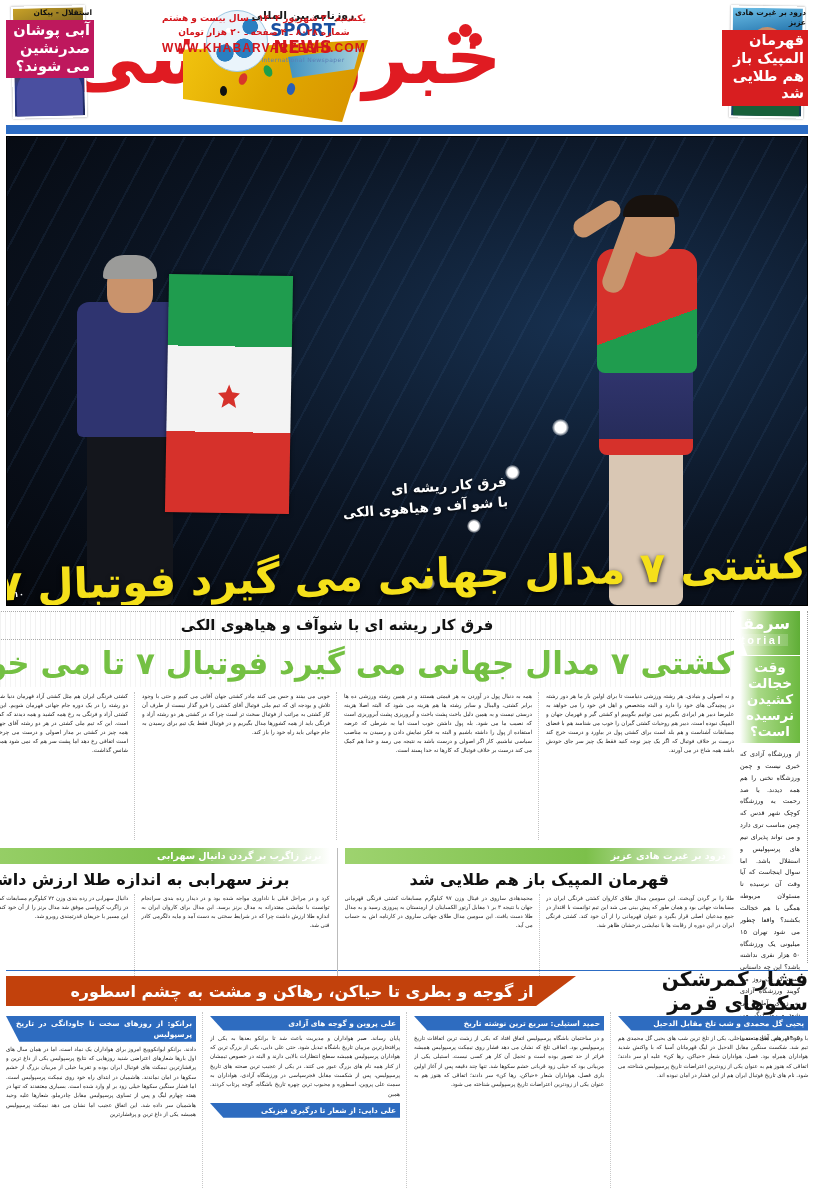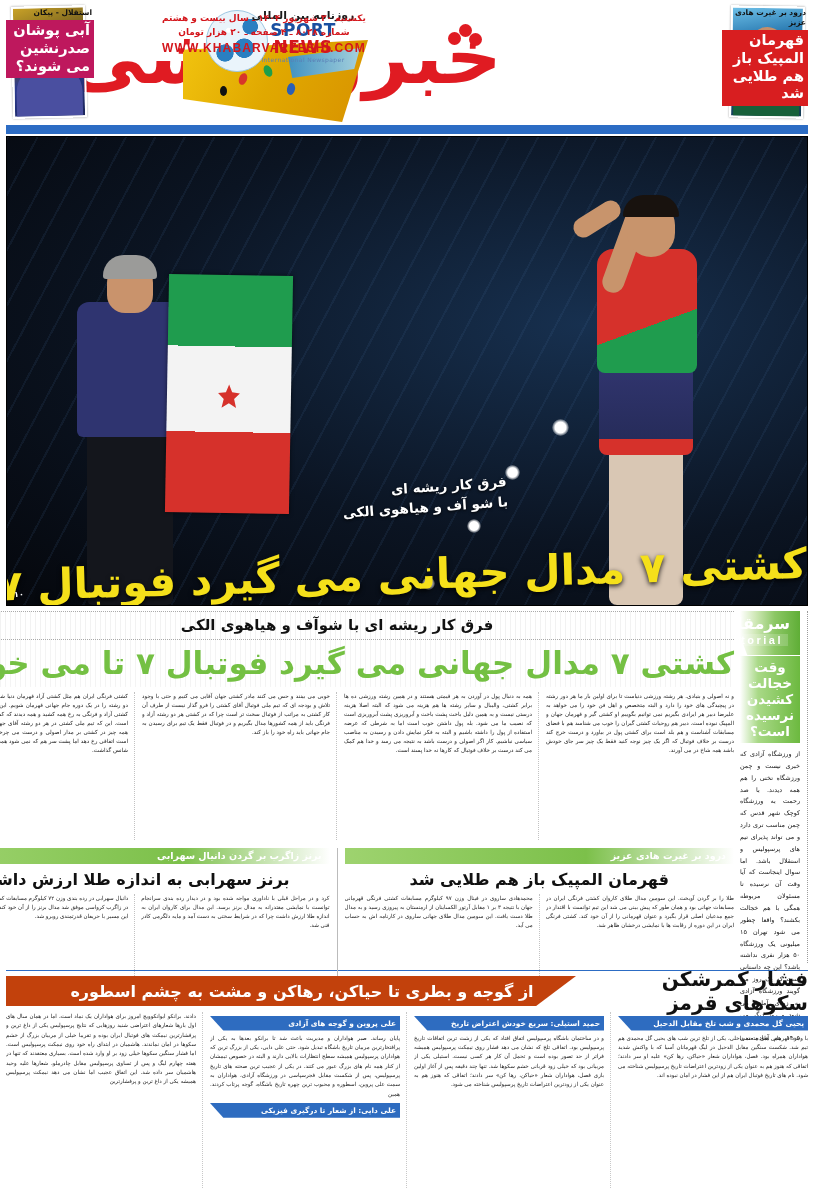--- a/index.html
+++ b/index.html
@@ -664,30 +664,31 @@
     </div>
 
     <div class="bottom-cols">
 
       <div class="col">
         <span class="sub-head wide">یحیی گل محمدی و شب تلخ مقابل الدحیل</span>
         <span>با وجود قهرمانی های متعدد داخلی، یکی از تلخ ترین شب های یحیی گل محمدی هم تیم شد. شکست سنگین مقابل الدحیل در لیگ قهرمانان آسیا که با واکنش شدید هواداران همراه بود. فصل، هواداران شعار «حیاکن، رها کن» علیه او سر دادند؛ اتفاقی که هنوز هم به عنوان یکی از زودترین اعتراضات تاریخ پرسپولیس شناخته می شود. نام های تاریخ فوتبال ایران هم از این فشار در امان نبوده اند.</span>
       </div>
 
       <div class="col">
-        <span class="sub-head wide">حمید استیلی: سریع خودش اعتراض تاریخ</span>
+        <span class="sub-head wide">حمید استیلی: سریع ترین نوشته تاریخ</span>
         <span>و در ساختمان باشگاه پرسپولیس اتفاق افتاد که یکی از زشت ترین اتفاقات تاریخ پرسپولیس بود. اتفاقی تلخ که نشان می دهد فشار روی نیمکت پرسپولیس همیشه فراتر از حد تصور بوده است و تحمل آن کار هر کسی نیست. استیلی یکی از مربیانی بود که خیلی زود قربانی خشم سکوها شد. تنها چند دقیقه پس از آغاز اولین بازی فصل، هواداران شعار «حیاکن، رها کن» سر دادند؛ اتفاقی که هنوز هم به عنوان یکی از زودترین اعتراضات تاریخ پرسپولیس شناخته می شود.</span>
       </div>
 
       <div class="col">
         <span class="sub-head wide">علی پروین و گوجه های آزادی</span>
         <span>پایان رساند. صبر هواداران و مدیریت باعث شد تا برانکو بعدها به یکی از پرافتخارترین مربیان تاریخ باشگاه تبدیل شود. حتی علی دایی، یکی از بزرگ ترین که هواداران پرسپولیس همیشه سطح انتظارات بالایی دارند و البته در خصوص تیمشان از کنار همه نام های بزرگ عبور می کنند. در یکی از عجیب ترین صحنه های تاریخ پرسپولیس، پس از شکست مقابل فجرسپاسی در ورزشگاه آزادی، هواداران به سمت علی پروین، اسطوره و محبوب ترین چهره تاریخ باشگاه، گوجه پرتاب کردند. همین</span>
         <span class="sub-head wide">علی دایی: از شعار تا درگیری فیزیکی</span>
       </div>
 
       <div class="col">
+        <span class="sub-head wide">برانکو: از روزهای سخت تا جاودانگی در تاریخ پرسپولیس</span>
         <span>دادند. برانکو ایوانکوویچ امروز برای هواداران یک نماد است، اما در همان سال های اول بارها شعارهای اعتراضی شنید روزهایی که نتایج پرسپولیس یکی از داغ ترین و پرفشارترین نیمکت های فوتبال ایران بوده و تقریبا خیلی از مربیان بزرگ از خشم سکوها در امان نماندند. هاشمیان در ابتدای راه خود روی نیمکت پرسپولیس است. اما فشار سنگین سکوها خیلی زود بر او وارد شده است. بسیاری معتقدند که تنها در هفته چهارم لیگ و پس از تساوی پرسپولیس مقابل چادرملو، شعارها علیه وحید هاشمیان سر داده شد. این اتفاق عجیب اما نشان می دهد نیمکت پرسپولیس همیشه یکی از داغ ترین و پرفشارترین</span>
       </div>
 
     </div>
   </div>
 
 </div>
 
 </body></html>

